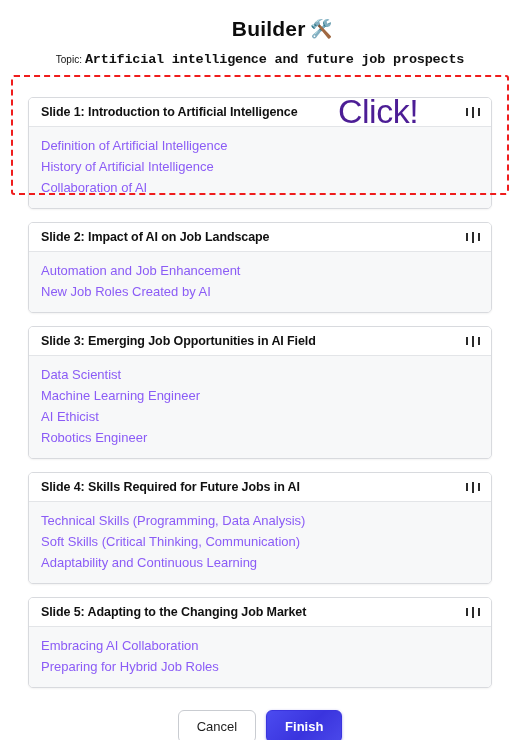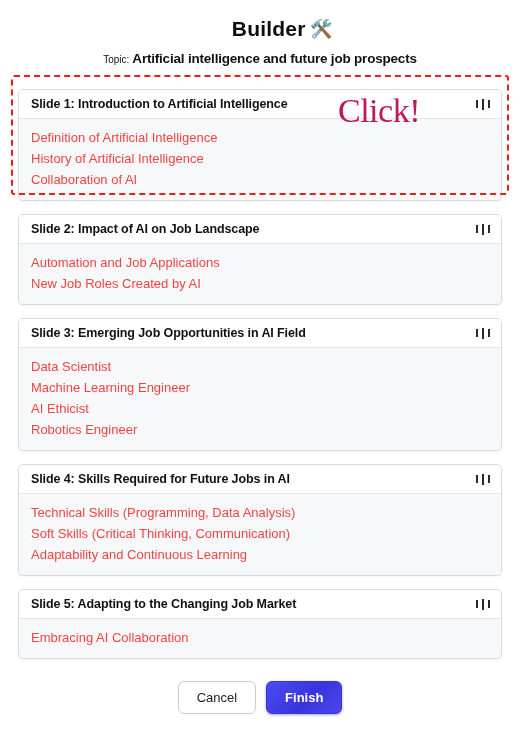--- a/index.html
+++ b/index.html
@@ -43,31 +43,31 @@
     line-height: 18px;
     color: #111;
     white-space: nowrap;
   }
   .topic-label {
     font-family: "Liberation Sans", sans-serif;
     font-weight: normal;
     font-size: 10px;
   }
   .topic-value {
-    font-family: Liberation Sans, sans-serif;
+    font-family: Liberation Mono, monospace;
     font-weight: bold;
     font-size: 13.5px;
     letter-spacing: -0.2px;
     margin-left: 3px;
   }
 
   
   .slides-wrap {
-    margin-top: 20px;
-    padding: 0 18px;
+    margin-top: 28px;
+    padding: 0 28px;
   }
 
   .slide-card {
     position: relative;
     background: #fbfbfc;
     border: 1px solid #d8dade;
     border-radius: 5px;
     margin-bottom: 13px;
     box-shadow: 0 1px 2px rgba(0,0,0,0.05);
     overflow: hidden;
@@ -127,34 +127,34 @@
   .drag-handle i:nth-child(3) { height: 8px; }
 
   .slide-body {
     background: #f7f8f9;
     padding: 8px 12px 10px 12px;
   }
 
   .bullet-row {
     font-size: 13px;
     line-height: 21px;
-    color: #ef4444;
+    color: #8b5cf6;
     white-space: nowrap;
     overflow: hidden;
   }
 
   
   .click-annotation {
     position: absolute;
     left: 338px;
     top: 92px;
-    font-family: Liberation Serif, serif;
+    font-family: Liberation Sans, sans-serif;
     font-size: 34px;
     font-weight: 300;
-    color: #be185d;
+    color: #4c1d95;
     line-height: 38px;
     letter-spacing: -0.5px;
     z-index: 10;
     pointer-events: none;
   }
 
   
   .footer-bar {
     display: flex;
     justify-content: center;
@@ -218,21 +218,21 @@
     <div class="slide-card">
       <div class="slide-head">
         <div class="slide-head-title">Slide 2: Impact of AI on Job Landscape</div>
         <div class="drag-handle">
           <i></i>
           <i></i>
           <i></i>
         </div>
       </div>
       <div class="slide-body">
-        <div class="bullet-row">Automation and Job Applications</div>
+        <div class="bullet-row">Automation and Job Enhancement</div>
         <div class="bullet-row">New Job Roles Created by AI</div>
       </div>
     </div>
     <div class="slide-card">
       <div class="slide-head">
         <div class="slide-head-title">Slide 3: Emerging Job Opportunities in AI Field</div>
         <div class="drag-handle">
           <i></i>
           <i></i>
           <i></i>
@@ -264,20 +264,21 @@
       <div class="slide-head">
         <div class="slide-head-title">Slide 5: Adapting to the Changing Job Market</div>
         <div class="drag-handle">
           <i></i>
           <i></i>
           <i></i>
         </div>
       </div>
       <div class="slide-body">
         <div class="bullet-row">Embracing AI Collaboration</div>
+        <div class="bullet-row">Preparing for Hybrid Job Roles</div>
       </div>
     </div>
   </div>
 
 <div class="click-annotation">Click!</div>
 
 <div class="footer-bar">
   <button class="btn btn-cancel">Cancel</button>
   <button class="btn btn-finish">Finish</button>
 </div>

